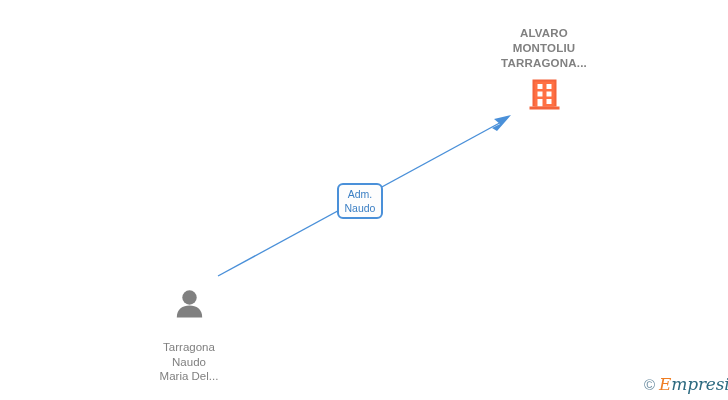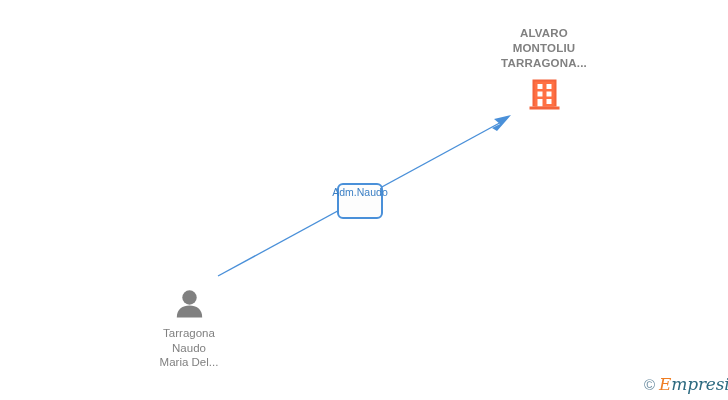--- a/index.html
+++ b/index.html
@@ -63,42 +63,42 @@
     width: 144px;
     text-align: center;
   }
   #person-icon-wrap {
     height: 30px;
     display: flex;
     align-items: flex-start;
     justify-content: center;
   }
   #person-label {
-    margin-top: 6px;
+    margin-top: 20px;
     font-size: 11.5px;
     font-weight: normal;
     line-height: 14.5px;
     color: #808080;
     white-space: pre-line;
   }
 
   
   #relation-badge {
     position: absolute;
     left: 337px;
     top: 183px;
     width: 46px;
     height: 36px;
     box-sizing: border-box;
     background: #fdfdfd;
     border: 2px solid #4a90d9;
     border-radius: 6px;
     display: flex;
-    flex-direction: row;
-    align-items: flex-start;
+    flex-direction: column;
+    align-items: center;
     justify-content: center;
     line-height: 14px;
   }
   #relation-badge span {
     display: block;
     font-size: 10.5px;
     color: #3b7fc4;
     text-align: center;
     white-space: nowrap;
   }

